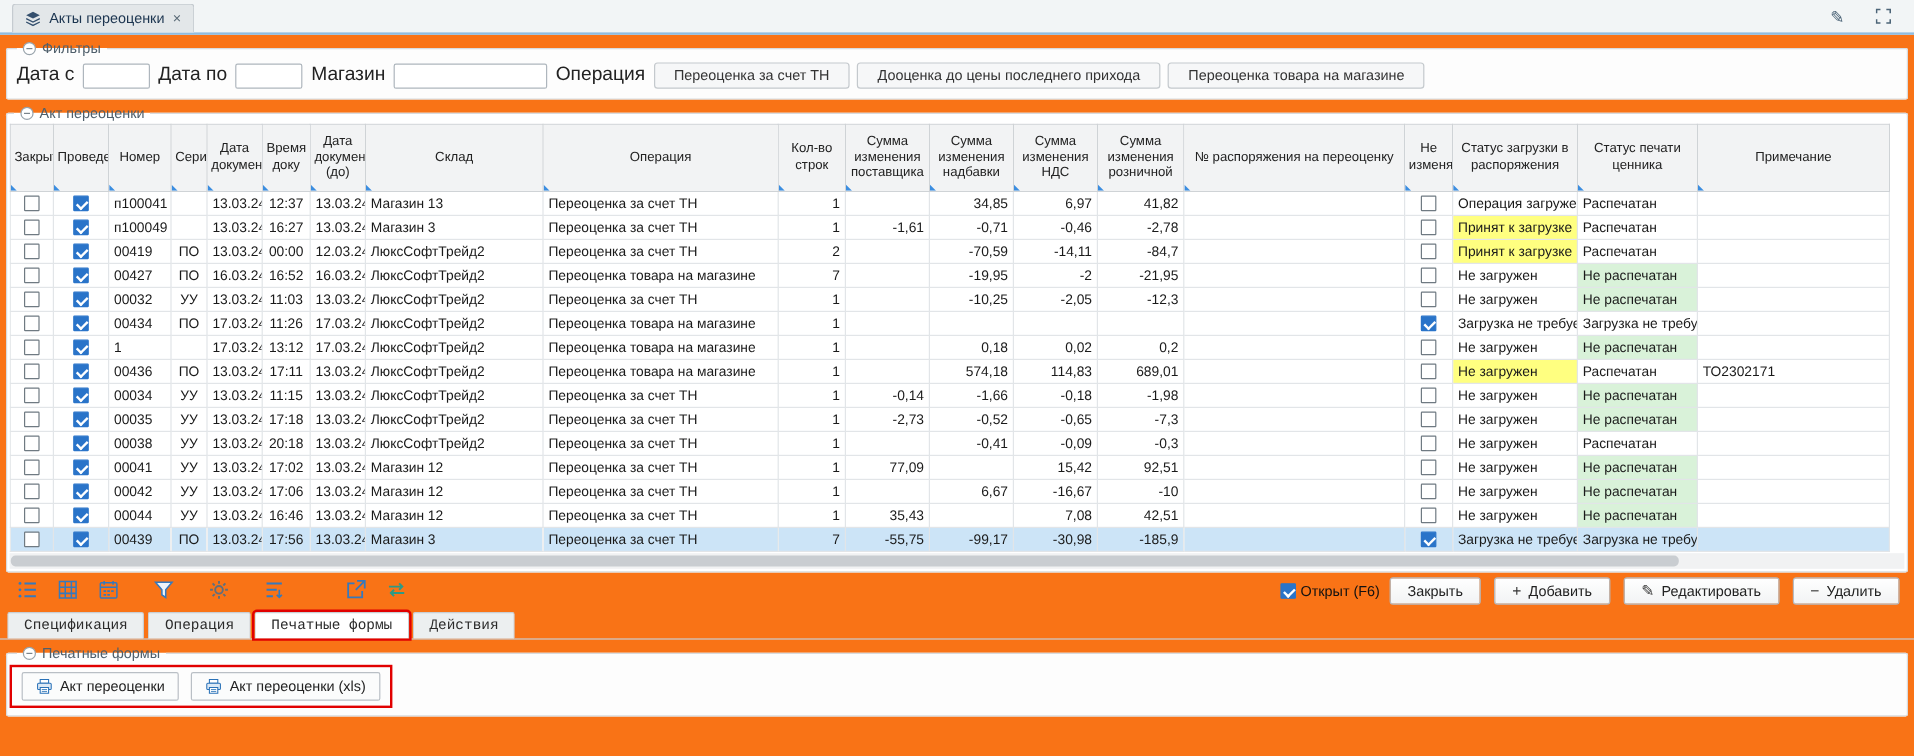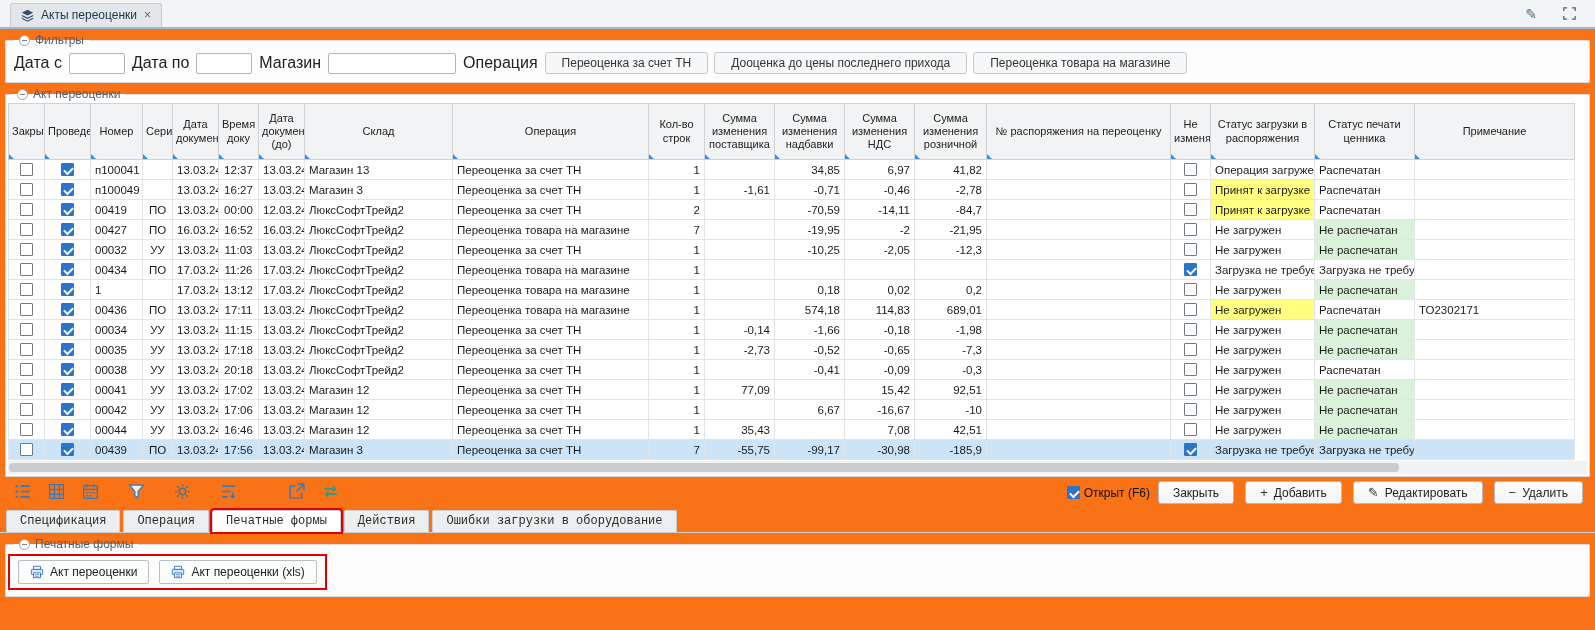--- a/index.html
+++ b/index.html
@@ -584,21 +584,20 @@
           </button>
         </span>
     </div>
   </div>
 
   <div class="btabs" id="bottom-tabs">
       <div class="btab">Спецификация</div>
       <div class="btab">Операция</div>
       <div class="btab active annotated">Печатные формы</div>
       <div class="btab">Действия</div>
-      <div class="btab">Ошибки загрузки в оборудование</div>
     </div>
 
   <fieldset class="gbox print-box">
     <legend>
       <span class="collapse"></span>
       <span>Печатные формы</span>
     </legend>
     <div class="print-red-frame" id="print-buttons">
         <button class="pbtn">
           <span class="picon">

